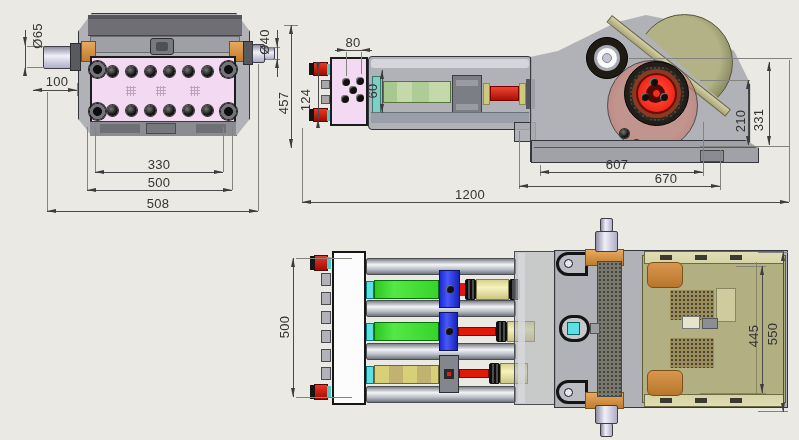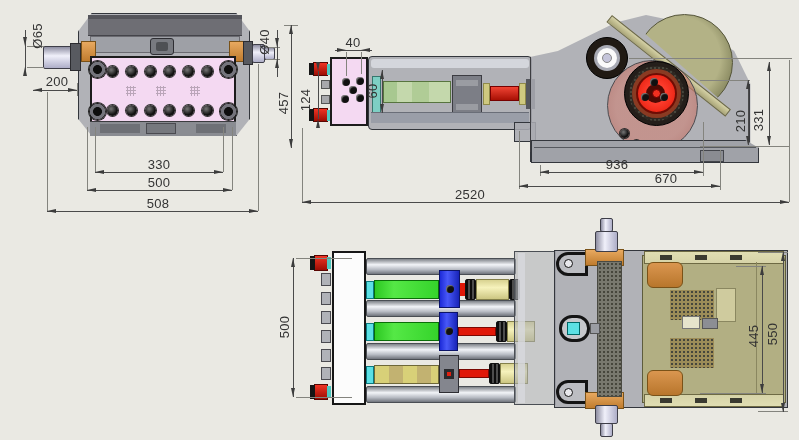--- a/index.html
+++ b/index.html
@@ -79,21 +79,21 @@
     <div class="ext" style="left:27px;top:67px;width:17px;height:1px;"></div>
     <div class="ln" style="left:25px;top:30px;width:1px;height:46px;"></div>
     <i class="ar ar-d" style="left:23px;top:37px;"></i>
     <i class="ar ar-u" style="left:23px;top:67px;"></i>
     <span class="vlab" style="left:37px;top:36px;">Ø65</span>
 
     <div class="ln" style="left:33px;top:90px;width:44px;height:1px;"></div>
     <i class="ar ar-l" style="left:33px;top:88px;"></i>
     <i class="ar ar-r" style="left:68px;top:88px;"></i>
     <div class="ext" style="left:77px;top:83px;width:1px;height:13px;"></div>
-    <span class="lab" style="left:57px;top:81px;">200</span>
+    <span class="lab" style="left:57px;top:81px;">100</span>
 
     <div class="ext" style="left:266px;top:47px;width:14px;height:1px;"></div>
     <div class="ext" style="left:266px;top:59px;width:14px;height:1px;"></div>
     <div class="ln" style="left:277px;top:30px;width:1px;height:47px;"></div>
     <i class="ar ar-d" style="left:275px;top:38px;"></i>
     <i class="ar ar-u" style="left:275px;top:59px;"></i>
     <span class="vlab" style="left:264px;top:42px;">Ø40</span>
 
     <div class="ext" style="left:95px;top:127px;width:1px;height:45px;"></div>
     <div class="ext" style="left:223px;top:127px;width:1px;height:45px;"></div>
@@ -170,21 +170,21 @@
     <div class="bolt" style="left:632px;top:140px;width:9px;height:9px;"></div>
     <div class="abs" style="left:531px;top:140px;width:228px;height:23px;background:#a0a2a8;border:1.5px solid #33363c;clip-path:polygon(0 0,94% 0,100% 35%,100% 100%,0 100%);"></div>
     <div class="ln" style="left:534px;top:147px;width:222px;height:1px;background:#55585e;"></div>
     <div class="abs" style="left:700px;top:150px;width:24px;height:12px;background:#8a8c92;border:1px solid #44464c;"></div>
 
     <div class="ext" style="left:346px;top:52px;width:1px;height:24px;"></div>
     <div class="ext" style="left:361px;top:52px;width:1px;height:22px;"></div>
     <div class="ln" style="left:335px;top:50px;width:37px;height:1px;"></div>
     <i class="ar ar-r" style="left:337px;top:48px;"></i>
     <i class="ar ar-l" style="left:361px;top:48px;"></i>
-    <span class="lab" style="left:353px;top:42px;">40</span>
+    <span class="lab" style="left:353px;top:42px;">80</span>
 
     <div class="ext" style="left:284px;top:25px;width:14px;height:1px;"></div>
     <div class="ln" style="left:291px;top:25px;width:1px;height:123px;"></div>
     <i class="ar ar-u" style="left:289px;top:25px;"></i>
     <i class="ar ar-d" style="left:289px;top:139px;"></i>
     <span class="vlab" style="left:283px;top:103px;">457</span>
 
     <div class="ln" style="left:318px;top:71px;width:1px;height:48px;"></div>
     <i class="ar ar-d" style="left:316px;top:62px;"></i>
     <i class="ar ar-u" style="left:316px;top:119px;"></i>
@@ -193,21 +193,21 @@
     <div class="ln" style="left:382px;top:70px;width:1px;height:43px;"></div>
     <i class="ar ar-u" style="left:380px;top:70px;"></i>
     <i class="ar ar-d" style="left:380px;top:104px;"></i>
     <span class="vlab" style="left:372px;top:91px;">60</span>
 
     <div class="ext" style="left:540px;top:165px;width:1px;height:11px;"></div>
     <div class="ext" style="left:703px;top:122px;width:1px;height:54px;"></div>
     <div class="ln" style="left:540px;top:172px;width:163px;height:1px;"></div>
     <i class="ar ar-l" style="left:540px;top:170px;"></i>
     <i class="ar ar-r" style="left:694px;top:170px;"></i>
-    <span class="lab" style="left:617px;top:164px;">936</span>
+    <span class="lab" style="left:617px;top:164px;">607</span>
 
     <div class="ext" style="left:519px;top:131px;width:1px;height:58px;"></div>
     <div class="ext" style="left:720px;top:150px;width:1px;height:40px;"></div>
     <div class="ln" style="left:519px;top:186px;width:201px;height:1px;"></div>
     <i class="ar ar-l" style="left:519px;top:184px;"></i>
     <i class="ar ar-r" style="left:711px;top:184px;"></i>
     <span class="lab" style="left:618px;top:178px;margin-left:48px;">670</span>
 
     <div class="ext" style="left:700px;top:80px;width:50px;height:1px;"></div>
     <div class="ext" style="left:629px;top:58px;width:163px;height:1px;"></div>
@@ -220,21 +220,21 @@
     <div class="ln" style="left:769px;top:62px;width:1px;height:83px;"></div>
     <i class="ar ar-u" style="left:767px;top:62px;"></i>
     <i class="ar ar-d" style="left:767px;top:136px;"></i>
     <span class="vlab" style="left:758px;top:120px;">331</span>
 
     <div class="ext" style="left:302px;top:128px;width:1px;height:74px;"></div>
     <div class="ext" style="left:789px;top:60px;width:1px;height:142px;"></div>
     <div class="ln" style="left:302px;top:202px;width:487px;height:1px;"></div>
     <i class="ar ar-l" style="left:302px;top:200px;"></i>
     <i class="ar ar-r" style="left:780px;top:200px;"></i>
-    <span class="lab" style="left:470px;top:194px;">2520</span>
+    <span class="lab" style="left:470px;top:194px;">1200</span>
   </div>
 
   <div>
     <div class="abs redfit" style="left:314px;top:255px;width:14px;height:16px;"></div>
     <div class="abs" style="left:310px;top:256px;width:5px;height:14px;background:#151515;"></div>
     <div class="abs" style="left:327px;top:257px;width:4px;height:12px;background:#4ec8c0;"></div>
     <div class="abs redfit" style="left:314px;top:384px;width:14px;height:16px;"></div>
     <div class="abs" style="left:310px;top:385px;width:5px;height:14px;background:#151515;"></div>
     <div class="abs" style="left:327px;top:386px;width:4px;height:12px;background:#4ec8c0;"></div>
     <div class="abs" style="left:332px;top:251px;width:34px;height:154px;background:#fcfcfc;border:2px solid #161616;"></div>

